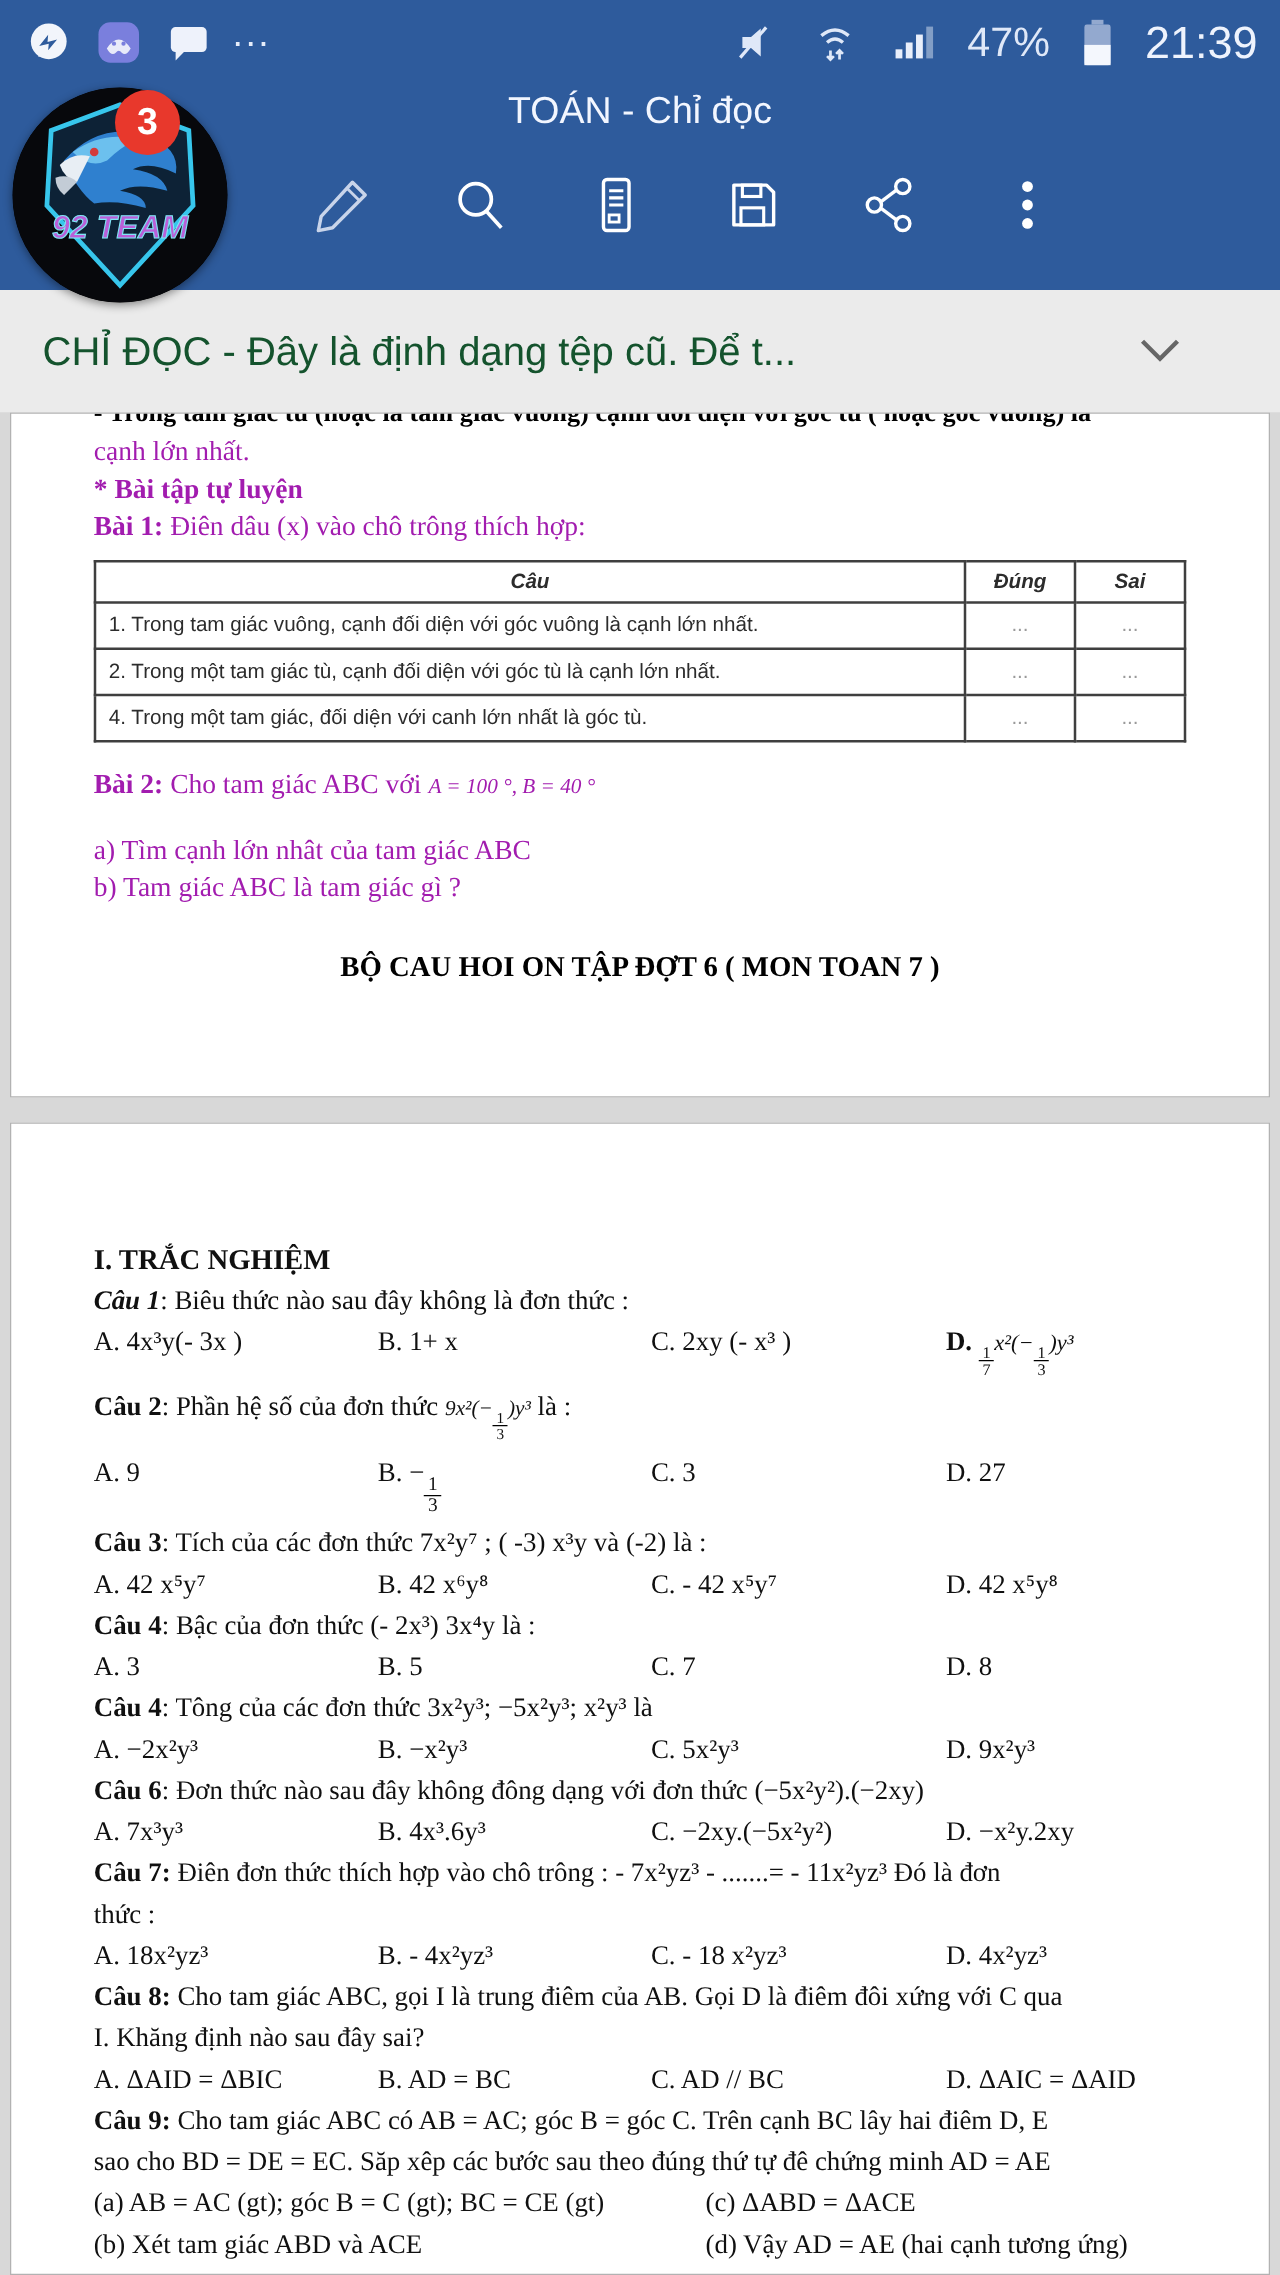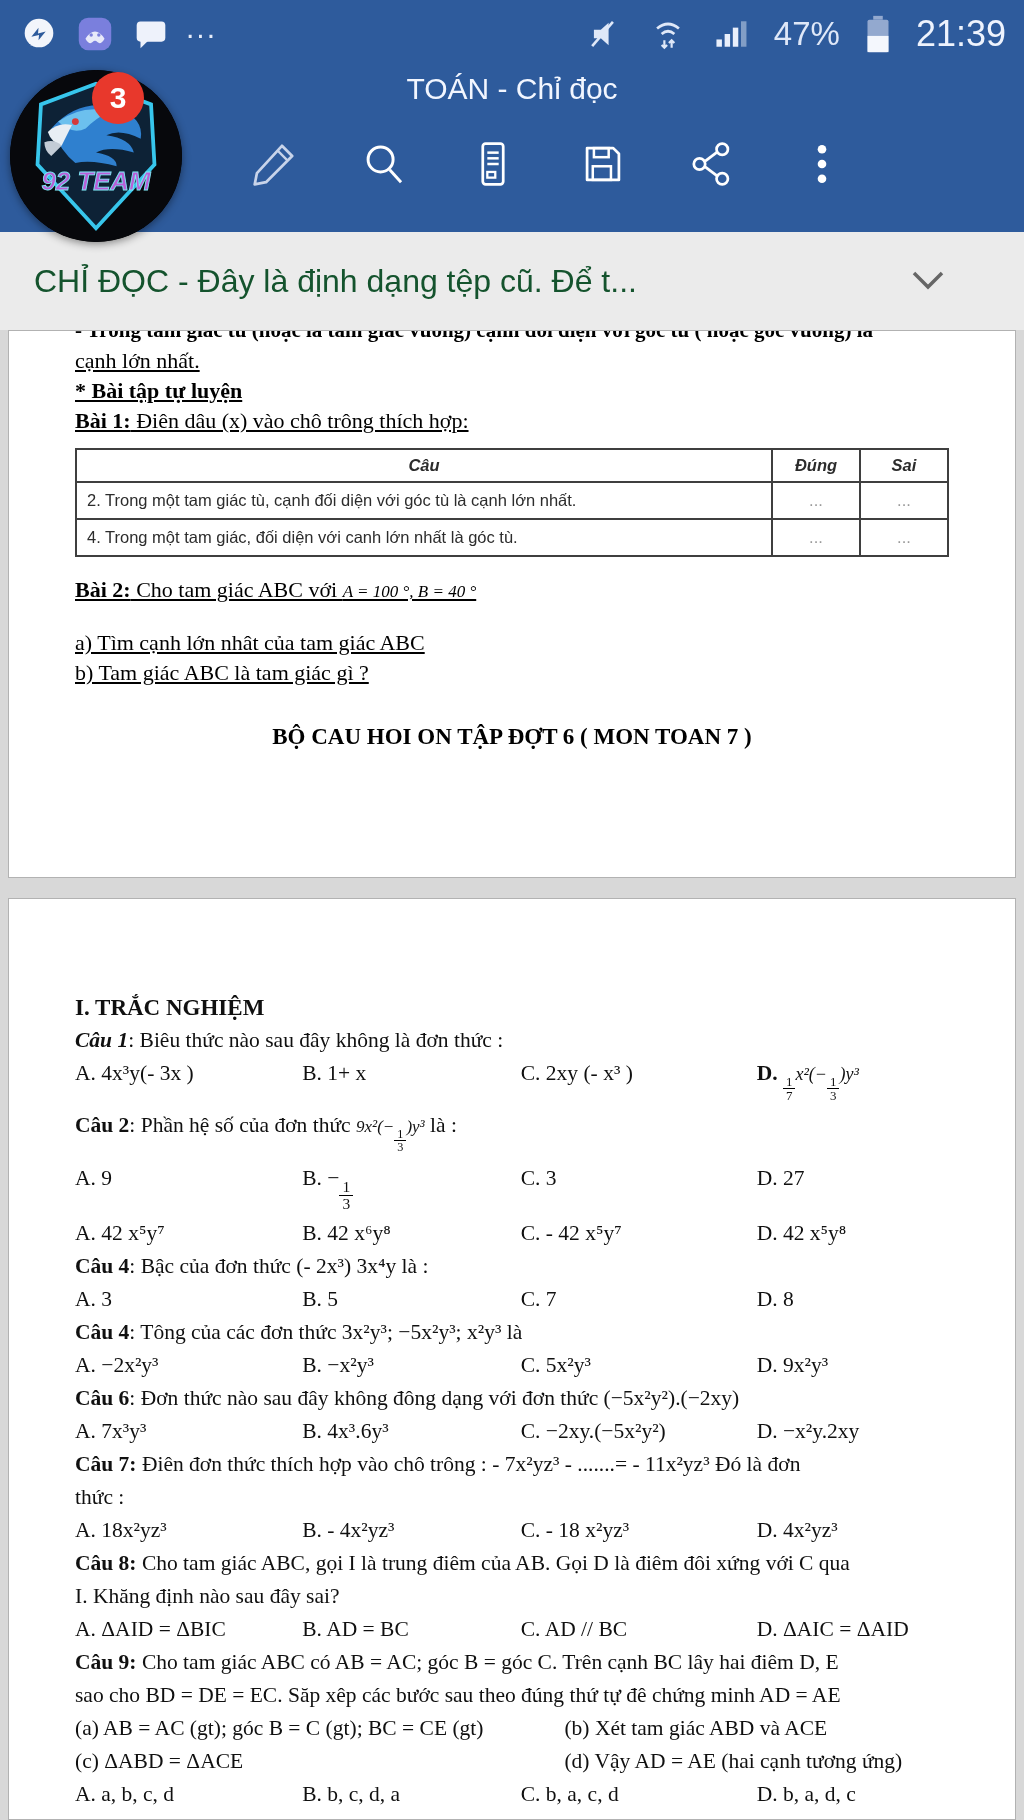--- a/index.html
+++ b/index.html
@@ -32,21 +32,21 @@
 
   
   .doc{background:#d8d8d8;}
   .page{margin:0 8px;background:#fff;border:1px solid #b2b2b2;box-sizing:border-box;overflow:hidden;}
   .page1{height:548px;padding:0 66px;}
   .page-gap{height:20px;}
   .page2{height:922px;padding:92px 66px 0 66px;font-size:21.5px;line-height:33px;color:#101010;}
 
   .clipline{height:15px;overflow:hidden;}
   .clipline span{display:block;margin-top:-13px;font-weight:bold;font-size:21px;white-space:nowrap;}
-  .dline{font-size:22px;line-height:30px;color:#000000;text-decoration:underline;}
+  .dline{font-size:22px;line-height:30px;color:#a21caf;}
   .b{font-weight:bold;}
   .bi{font-weight:bold;font-style:italic;}
 
   table.quiz{border-collapse:collapse;width:100%;margin-top:12px;
              font-family:"Liberation Sans","DejaVu Sans",sans-serif;font-size:16.5px;color:#2c2c2c;}
   table.quiz th,table.quiz td{border:2px solid #3f3f3f;padding:8px 10px;}
   table.quiz th{font-weight:600;text-align:center;padding:6px;font-style:italic;}
   table.quiz .c2,table.quiz .c3{width:74px;text-align:center;}
   td.dots{color:#9a9a9a;text-align:center;}
 
@@ -215,20 +215,25 @@
     <table class="quiz">
       <thead>
         <tr>
           <th>Câu</th>
           <th class="c2">Đúng</th>
           <th class="c3">Sai</th>
         </tr>
       </thead>
       <tbody>
         <tr>
+          <td>1. Trong tam giác vuông, cạnh đối diện với góc vuông là cạnh lớn nhất.</td>
+          <td class="dots">...</td>
+          <td class="dots">...</td>
+        </tr>
+        <tr>
           <td>2. Trong một tam giác tù, cạnh đối diện với góc tù là cạnh lớn nhất.</td>
           <td class="dots">...</td>
           <td class="dots">...</td>
         </tr>
         <tr>
           <td>4. Trong một tam giác, đối diện với canh lớn nhất là góc tù.</td>
           <td class="dots">...</td>
           <td class="dots">...</td>
         </tr>
       </tbody>
@@ -275,20 +280,23 @@
     <div class="opts4" style="margin:8px 0 4px 0;">
       <span>A. 9</span>
       <span><span>B. −</span><span class="frac">
             <span class="fn">1</span>
             <span class="fd">3</span>
           </span></span>
       <span>C. 3</span>
       <span>D. 27</span>
     </div>
 
+    <div>
+      <span class="b">Câu 3</span><span>: Tích của các đơn thức 7x²y⁷ ; ( -3) x³y và (-2) là :</span>
+    </div>
     <div class="opts4">
       <span>A. 42 x⁵y⁷</span>
       <span>B. 42 x⁶y⁸</span>
       <span>C. - 42 x⁵y⁷</span>
       <span>D. 42 x⁵y⁸</span>
     </div>
 
     <div>
       <span class="b">Câu 4</span><span>: Bậc của đơn thức (- 2x³) 3x⁴y là :</span>
     </div>
@@ -340,22 +348,22 @@
       <span>C. AD // BC</span>
       <span>D. ΔAIC = ΔAID</span>
     </div>
 
     <div>
       <span class="b">Câu 9:</span><span> Cho tam giác ABC có AB = AC; góc B = góc C. Trên cạnh BC lây hai điêm D, E</span>
     </div>
     <div>sao cho BD = DE = EC. Săp xêp các bước sau theo đúng thứ tự đê chứng minh AD = AE</div>
     <div class="steps">
       <span>(a) AB = AC (gt); góc B = C (gt); BC = CE (gt)</span>
+      <span>(c) ΔABD = ΔACE</span>
       <span>(b) Xét tam giác ABD và ACE</span>
-      <span>(c) ΔABD = ΔACE</span>
       <span>(d) Vậy AD = AE (hai cạnh tương ứng)</span>
     </div>
     <div class="opts4">
       <span>A. a, b, c, d</span>
       <span>B. b, c, d, a</span>
       <span>C. b, a, c, d</span>
       <span>D. b, a, d, c</span>
     </div>
 
   </div>

